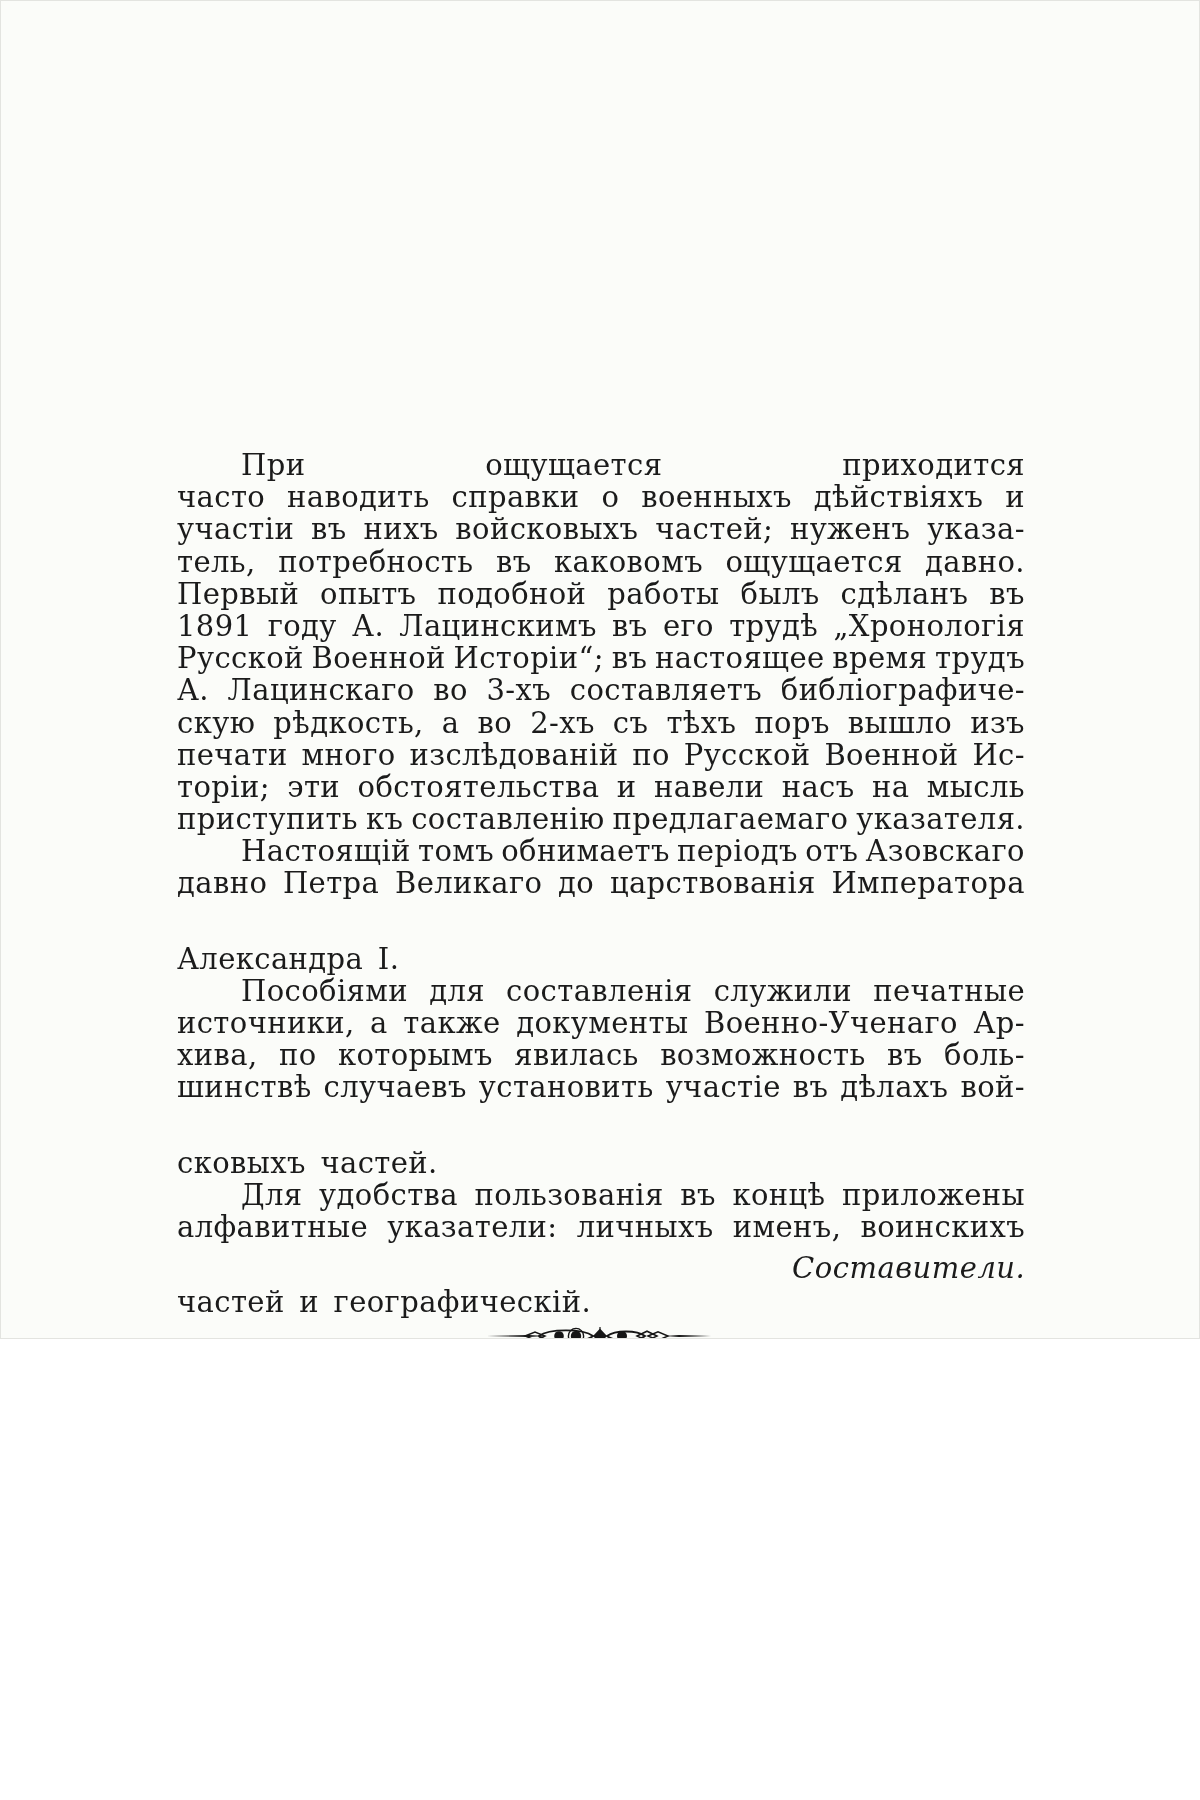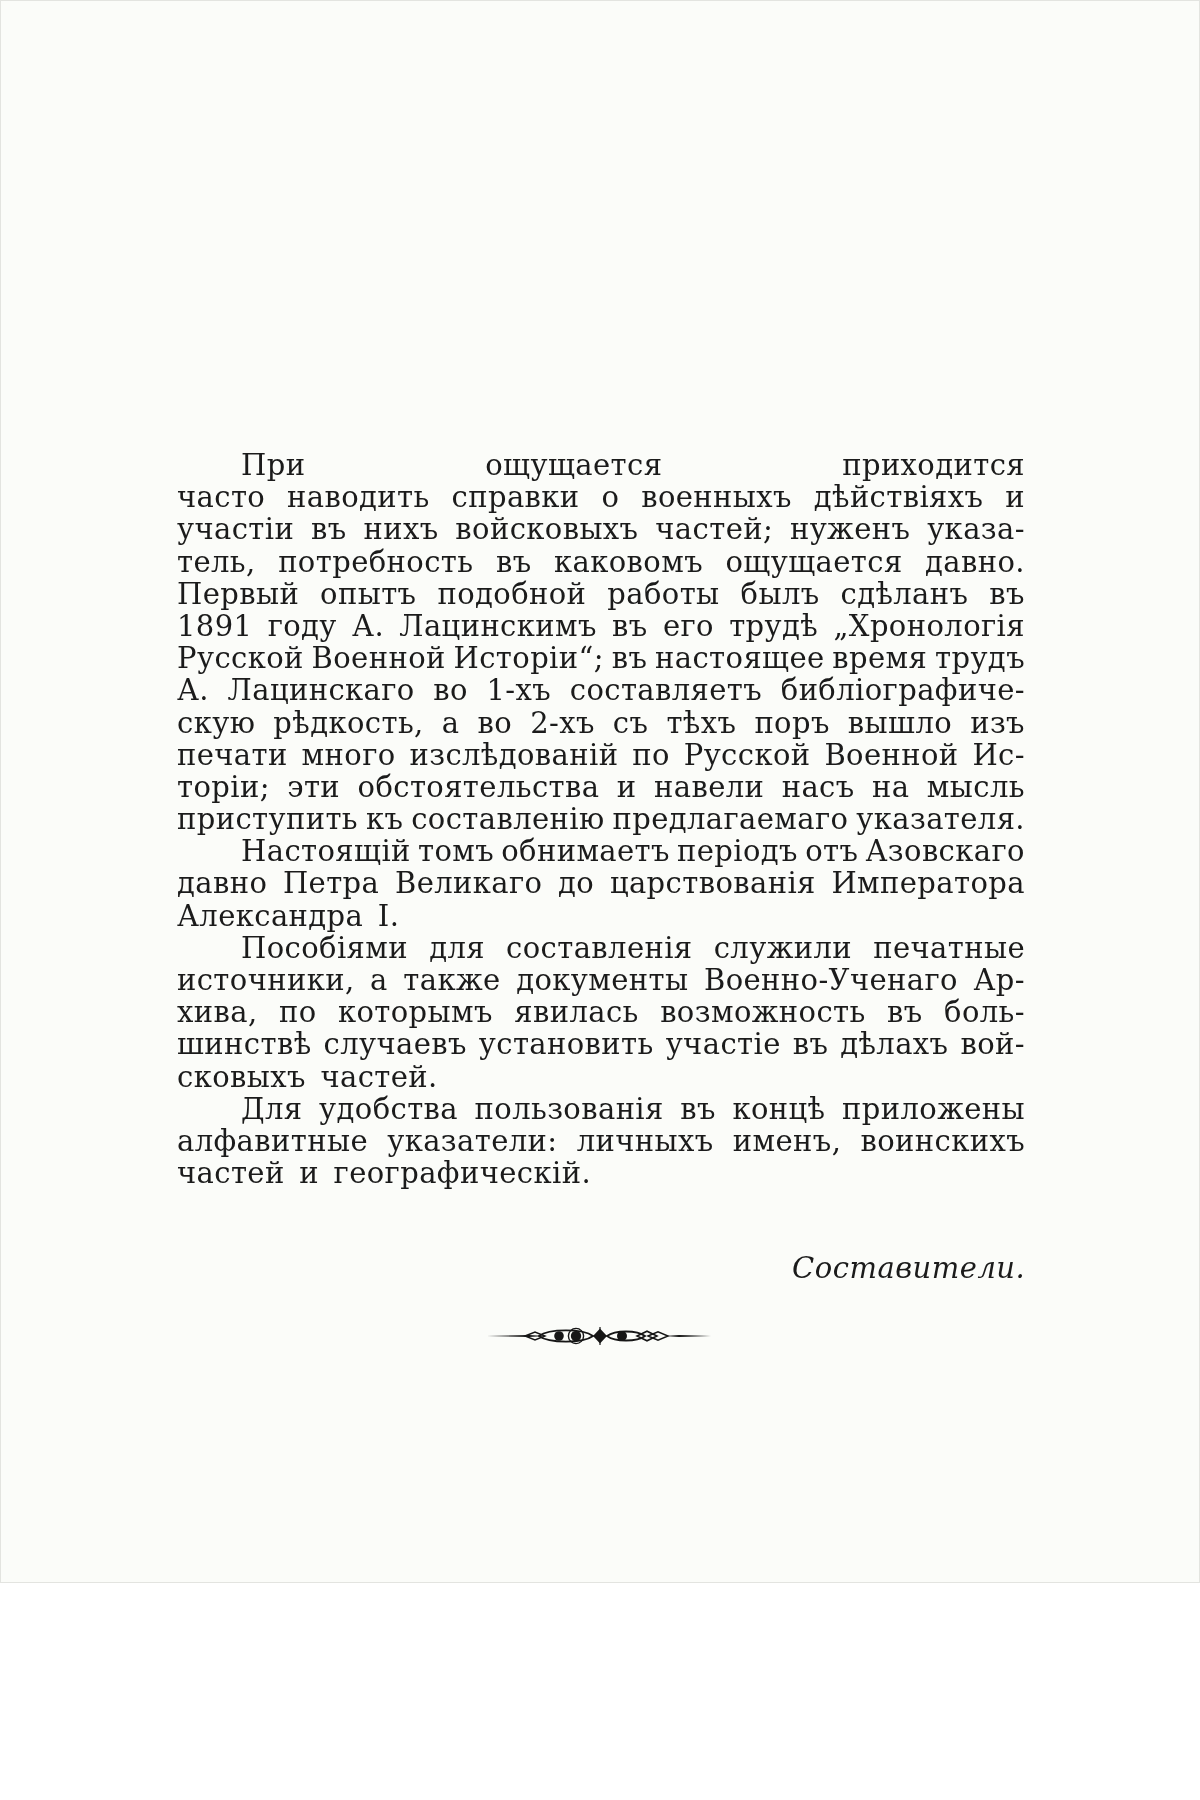--- a/index.html
+++ b/index.html
@@ -3,21 +3,21 @@
 <meta charset="utf-8">
 <style>
   html, body {
     margin: 0;
     padding: 0;
     background: #ffffff;
   }
   .page {
     position: relative;
     width: 1200px;
-    height: 1583px;
+    height: 1339px;
     background: #fbfcf9;
     border: 1px solid #e3e4e0;
     box-sizing: border-box;
     overflow: hidden;
     font-family: "DejaVu Serif", serif;
     color: #1b1b1b;
   }
   .text-block {
     position: absolute;
     left: 176px;
@@ -33,20 +33,21 @@
   }
   .line.justify {
     display: flex;
     justify-content: space-between;
   }
   .line.indent {
     padding-left: 64px;
   }
   .line.plain {
     word-spacing: 5px;
+    margin-top: 43px;
   }
   .signature {
     position: absolute;
     left: 791px;
     top: 1250px;
     font-size: 29px;
     font-style: italic;
     letter-spacing: 0.5px;
   }
   .ornament {
@@ -130,21 +131,21 @@
         <span>Исторіи“;</span>
         <span>въ</span>
         <span>настоящее</span>
         <span>время</span>
         <span>трудъ</span>
       </div>
       <div class="line justify">
         <span>А.</span>
         <span>Лацинскаго</span>
         <span>во</span>
-        <span>1-хъ</span>
+        <span>3-хъ</span>
         <span>составляетъ</span>
         <span>библіографиче-</span>
       </div>
       <div class="line justify">
         <span>скую</span>
         <span>рѣдкость,</span>
         <span>а</span>
         <span>во</span>
         <span>2-хъ</span>
         <span>съ</span>

